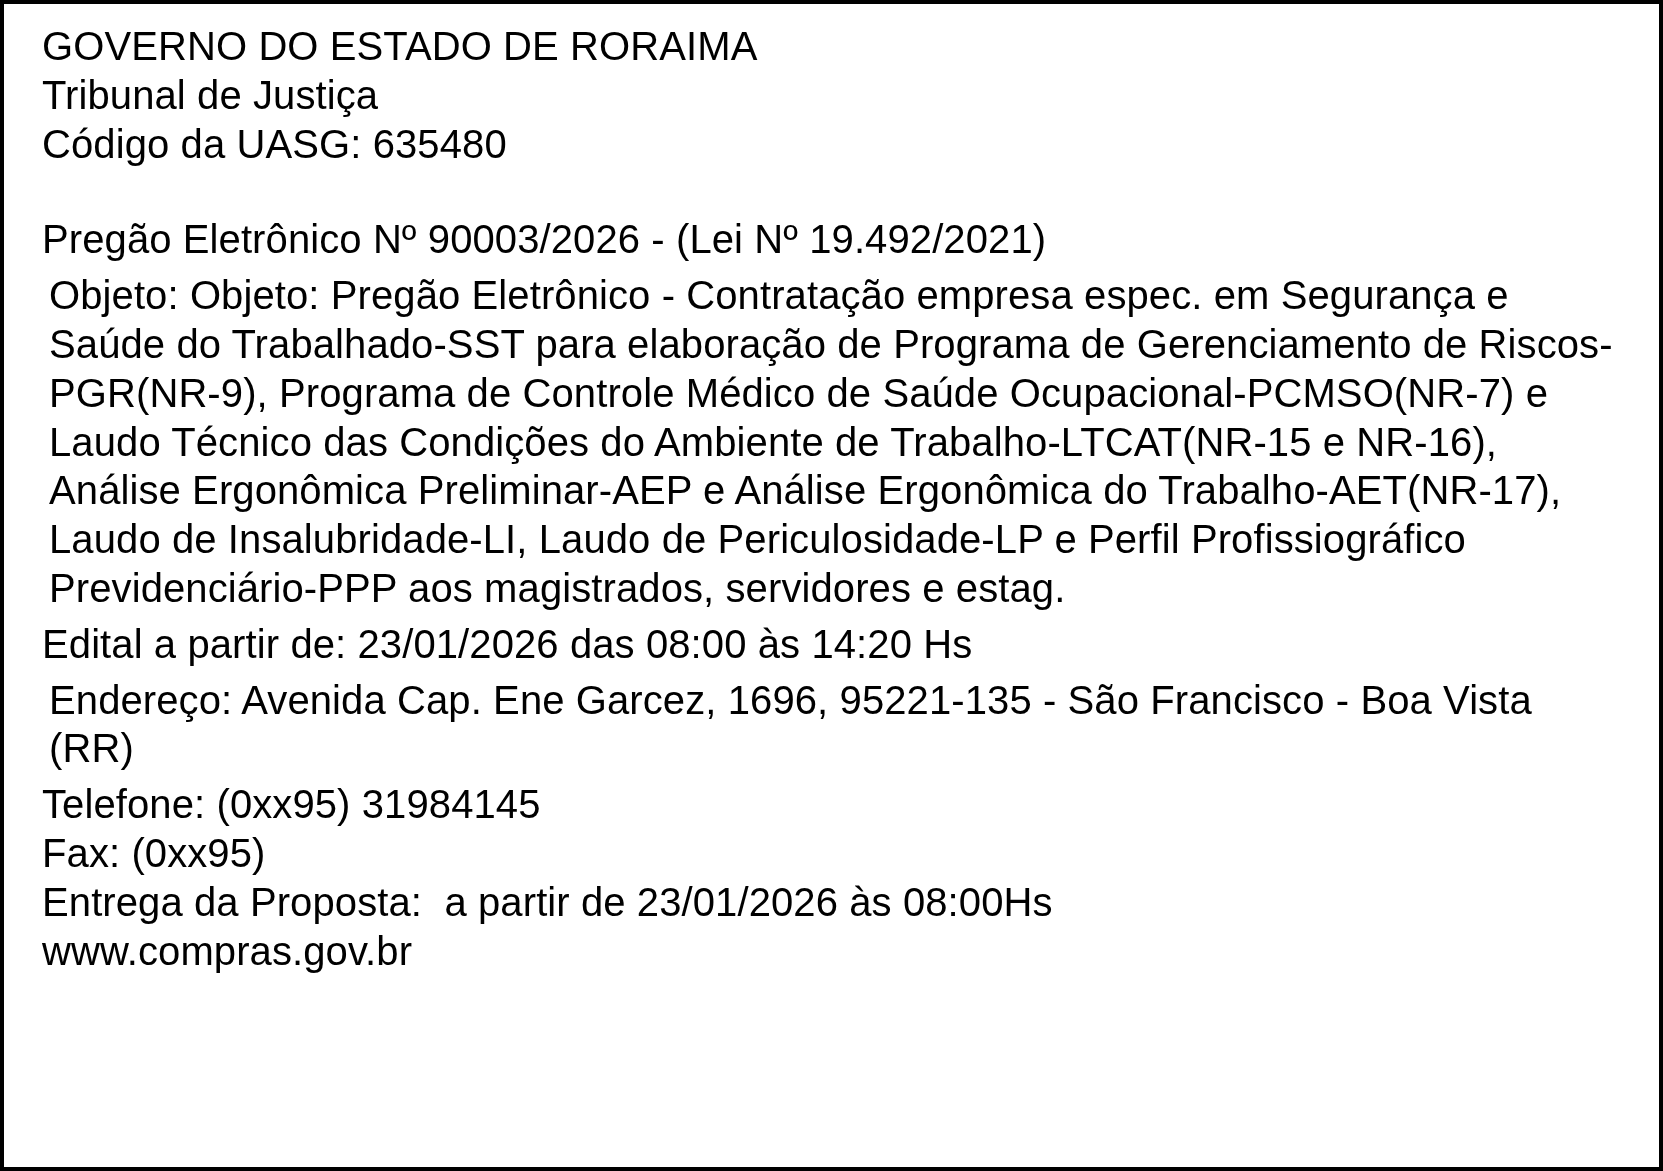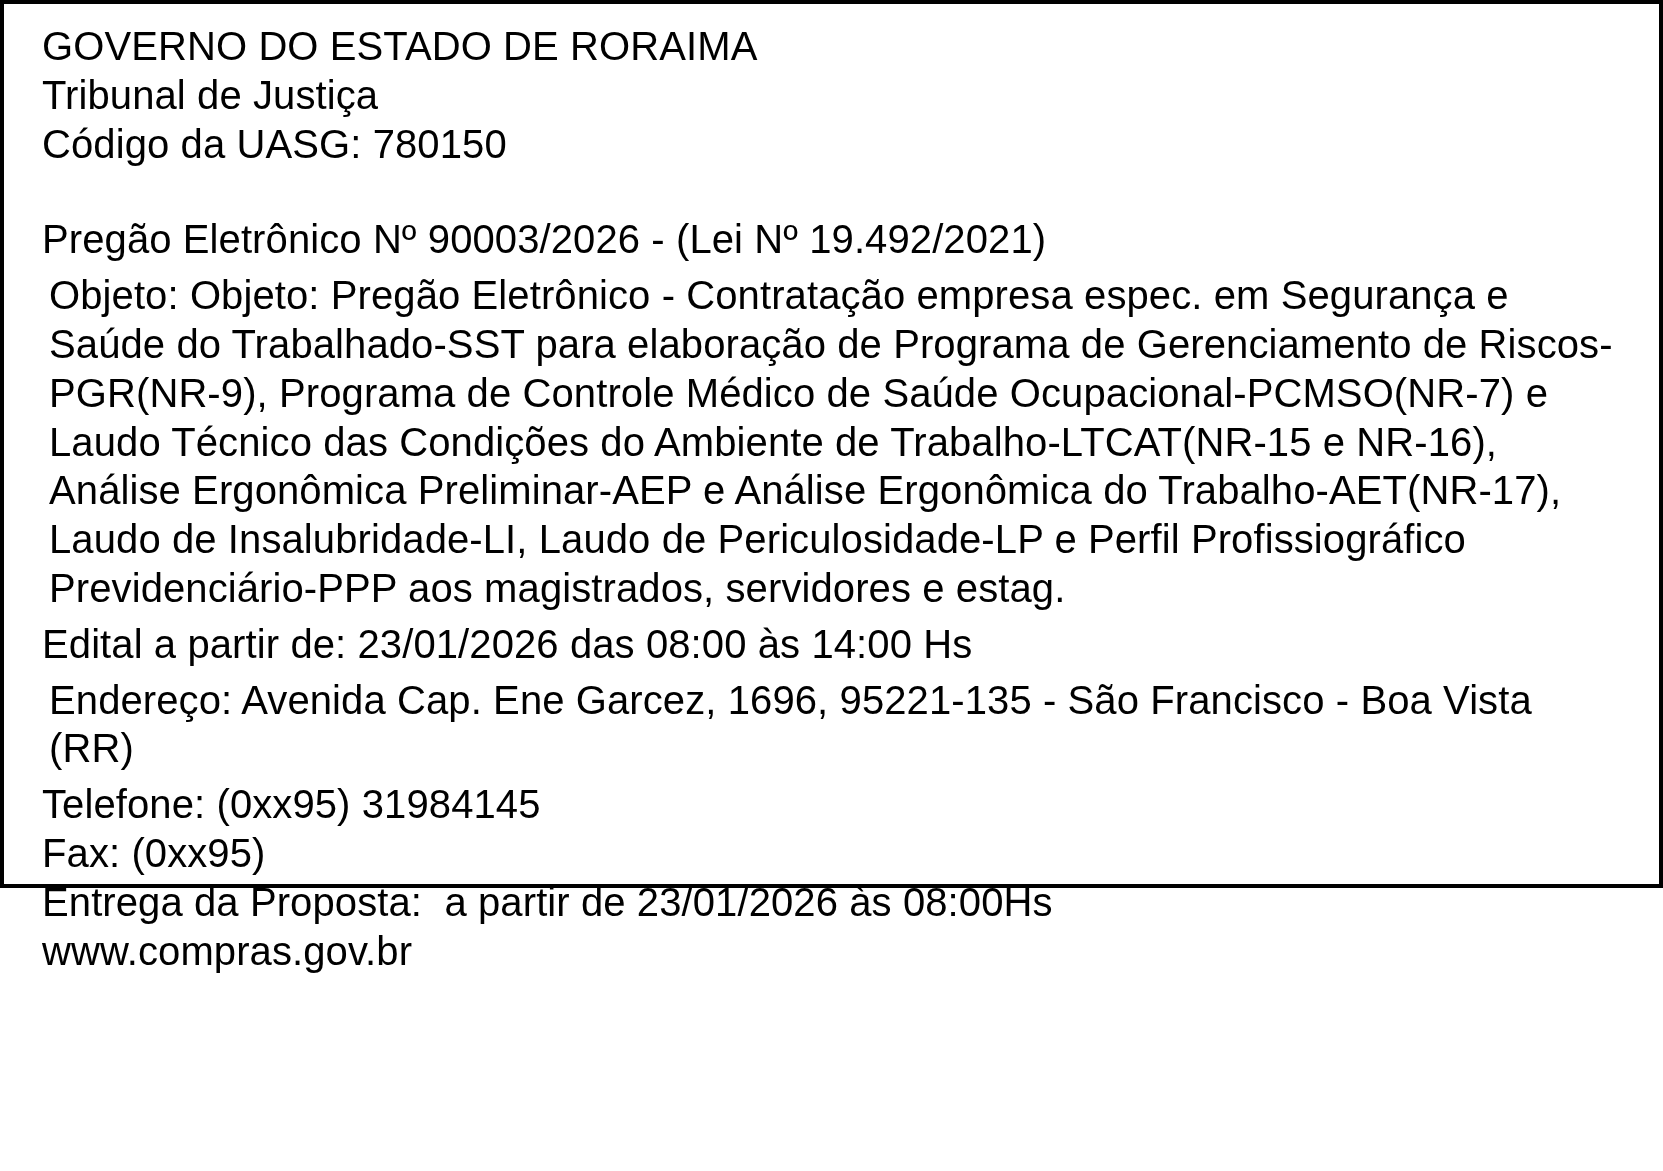--- a/index.html
+++ b/index.html
@@ -11,21 +11,21 @@
   body {
     width: 1663px;
     height: 1171px;
     font-family: "Liberation Sans", sans-serif;
     color: #000000;
     overflow: hidden;
   }
   .notice-frame {
     box-sizing: border-box;
     width: 1663px;
-    height: 888px;
+    height: 1171px;
     border: 4px solid #000000;
     padding: 18px 30px 10px 38px;
   }
   .notice-body {
     font-size: 40px;
     line-height: 1.22;
     letter-spacing: 0.1px;
   }
   .block {
     margin: 0;
@@ -44,29 +44,29 @@
 </style>
 </head>
 <body>
 
 <div class="notice-frame">
   <div class="notice-body">
 
     <div class="block">
       <p class="line">GOVERNO DO ESTADO DE RORAIMA</p>
       <p class="line">Tribunal de Justiça</p>
-      <p class="line">Código da UASG: 780150</p>
+      <p class="line">Código da UASG: 635480</p>
     </div>
 
     <div class="spacer"></div>
 
     <div class="block">
       <p class="line">Pregão Eletrônico Nº 90003/2026 - (Lei Nº 19.492/2021)</p>
       <p class="paragraph">Objeto: Objeto: Pregão Eletrônico - Contratação empresa espec. em Segurança e Saúde do Trabalhado-SST para elaboração de Programa de Gerenciamento de Riscos-PGR(NR-9), Programa de Controle Médico de Saúde Ocupacional-PCMSO(NR-7) e Laudo Técnico das Condições do Ambiente de Trabalho-LTCAT(NR-15 e NR-16), Análise Ergonômica Preliminar-AEP e Análise Ergonômica do Trabalho-AET(NR-17), Laudo de Insalubridade-LI, Laudo de Periculosidade-LP e Perfil Profissiográfico Previdenciário-PPP aos magistrados, servidores e estag.</p>
-      <p class="line">Edital a partir de: 23/01/2026 das 08:00 às 14:00 Hs</p>
+      <p class="line">Edital a partir de: 23/01/2026 das 08:00 às 14:20 Hs</p>
       <p class="paragraph">Endereço: Avenida Cap. Ene Garcez, 1696, 95221-135 - São Francisco - Boa Vista (RR)</p>
       <p class="line">Telefone: (0xx95) 31984145</p>
       <p class="line">Fax: (0xx95)</p>
       <p class="line">Entrega da Proposta:  a partir de 23/01/2026 às 08:00Hs</p>
       <p class="line">www.compras.gov.br</p>
     </div>
 
   </div>
 </div>
 

